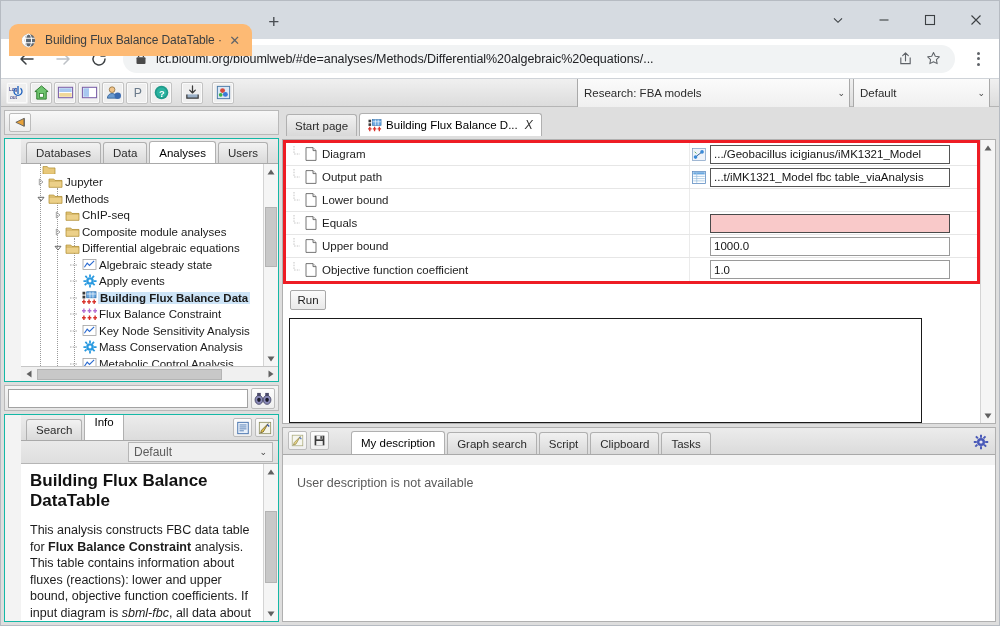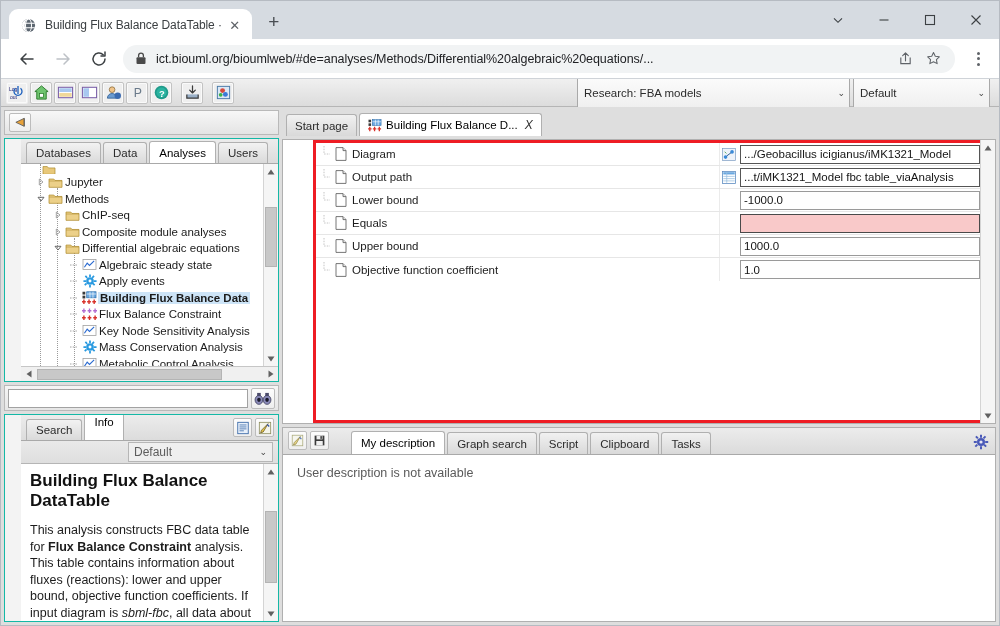--- a/index.html
+++ b/index.html
@@ -23,27 +23,27 @@
   .titlebar {
     height: 38px;
     background: #d6dbe1;
     display: flex; align-items: flex-end;
     padding-left: 8px;
     position: relative;
     flex-shrink: 0;
   }
   .browser-tab {
     height: 32px;
-    background: #ffffff;
+    background: #fdba74;
     border-radius: 9px 9px 0 0;
     display: flex; align-items: center;
     padding: 0 8px 0 11px;
     min-width: 210px; max-width: 250px;
     position: relative;
-    top: 2px;
+    top: 17px;
   }
   .tab-favicon {
     width: 16px; height: 16px;
     margin-right: 9px;
     flex-shrink: 0;
     display: flex; align-items: center; justify-content: center;
   }
   .tab-title {
     font-size: 12px; color: #3c4043;
     white-space: nowrap; overflow: hidden;
@@ -456,21 +456,21 @@
   }
   .form-wrap {
     display: flex;
     flex: 1;
     min-height: 0;
   }
   .form-inner {
     flex: 1;
     overflow: hidden;
     min-width: 0;
-    display: flex; flex-direction: row; margin-left: 30px;
+    display: flex; flex-direction: column;
   }
   .form-table {
     border: 3px solid #ee1c24;
     margin: 0;
     flex-shrink: 0;
   }
   .frow {
     height: 23px;
     display: flex; align-items: center;
     border-bottom: 1px solid #e6e6e6;
@@ -554,20 +554,21 @@
   }
 
   
   .bottom-panel {
     height: 195px;
     flex-shrink: 0;
     background: #f3f3f3;
     border: 1px solid #b0b0b0;
     display: flex; flex-direction: column;
     overflow: hidden;
+    gap: 10px;
   }
   .bottom-tabstrip {
     height: 27px;
     background: linear-gradient(#ececec,#dbdbdb);
     display: flex; align-items: flex-end;
     padding-left: 5px;
     position: relative;
     border-bottom: 1px solid #a9a9a9;
     flex-shrink: 0;
   }
@@ -1208,23 +1209,20 @@
                         </svg>
                     </span>
                     <span class="f-doc-icon">
                       <svg width="12" height="14" viewBox="0 0 12 14">
                           <path d="M1 0.6h7l3 3v9.8H1z" fill="#fff" stroke="#666" stroke-width="0.9"></path>
                           <path d="M8 0.6v3h3" fill="#e4e4e4" stroke="#666" stroke-width="0.9"></path>
                         </svg>
                     </span>
                     <span class="f-label-text">Lower bound</span>
                   </div>
-                  <div class="fcell-value">
-                    <span class="val-input plain" style="margin-left:19px;">-1000.0</span>
-                  </div>
                 </div>
 
                 <div class="frow">
                   <div class="fcell-label">
                     <span class="f-tree-mark">
                       <svg width="9" height="16" viewBox="0 0 9 16">
                           <path d="M2 0v8h6" stroke="#bdbdbd" stroke-width="0.9" fill="none" stroke-dasharray="1.5 1.2"></path>
                         </svg>
                     </span>
                     <span class="f-doc-icon">

